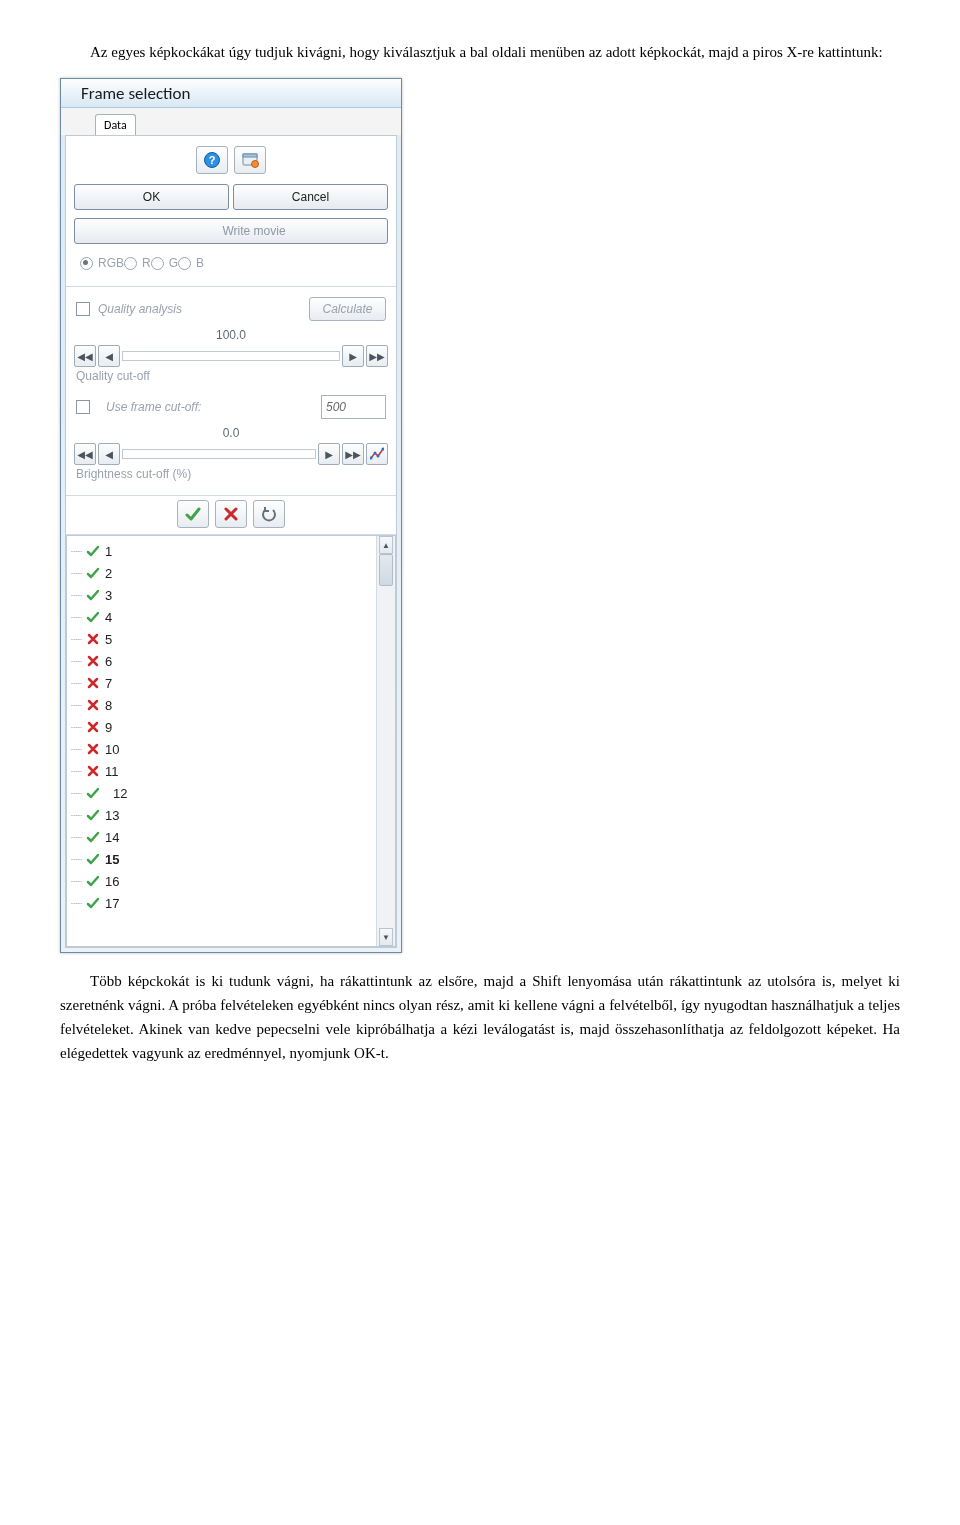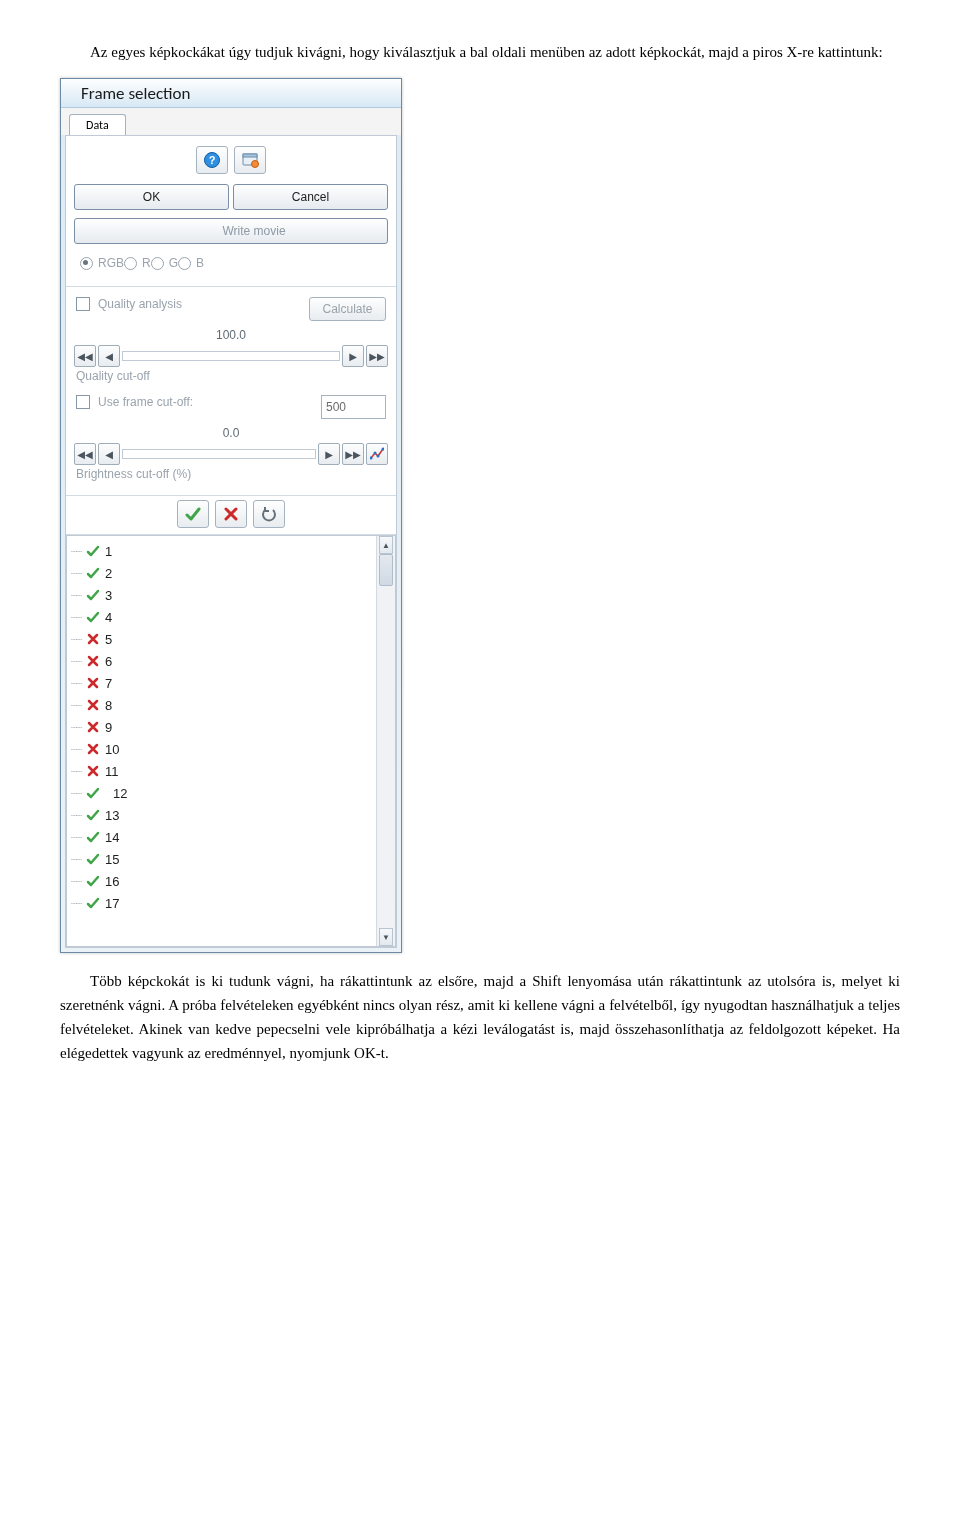--- a/index.html
+++ b/index.html
@@ -41,25 +41,26 @@
     font-size: 17px;
     color: #1a1a1a;
   }
   .tabbar {
     padding: 6px 0 0 8px;
     background: #f4f4f4;
     display: flex;
   }
   .tab {
     font-size: 12px;
-    padding: 3px 16px;
+    padding: 3px 8px;
     border: 1px solid #a5b2c0;
     border-bottom: none;
     background: #fff;
     border-radius: 3px 3px 0 0;
+    margin-left: 26px;
   }
   .panel {
     background: #fff;
     margin: 0 4px 4px 4px;
     border: 1px solid #c0cad4;
     padding: 6px;
     font-family: Tahoma, Arial, sans-serif;
     font-size: 12px;
     color: #333;
   }
@@ -110,21 +111,21 @@
   .radio-circ {
     width: 11px; height: 11px; border: 1px solid #9aa3ad; border-radius: 50%;
     background: #fff;
     position: relative;
   }
   .radio-circ.sel::after{
     content:""; position:absolute; left:2px; top:2px; width:5px;height:5px;border-radius:50%;background:#6a7580;
   }
   .hr { height:1px; background:#d2dbe3; margin:6px -6px; }
   .checkrow {
-    display:flex; align-items:flex-start; gap:8px; padding:4px 4px; color:#9aa3ad;
+    display:flex; align-items:center; gap:16px; padding:4px 4px; color:#9aa3ad;font-style:italic;
   }
   .checkbox {
     width:12px;height:12px;border:1px solid #8a98a6;background:#fff;
   }
   .txtfield {
     width:55px;height:20px;border:1px solid #a5b2c0;background:#fff;
     font-size:12px; padding:1px 4px; color:#6a6a6a; display:flex;align-items:center;
   }
   .smallbtn {
     width:75px;height:22px;border:1px solid #a5b2c0;border-radius:3px;
@@ -407,21 +408,21 @@
               </span>
               <span style="margin-left:4px;">14</span>
             </div>
             <div class="listrow">
               <span class="dots">┈┈</span>
               <span class="tick">
                 <svg width="14" height="14" viewBox="0 0 14 14">
                   <path d="M2 8 L5 11 L12 3" fill="none" stroke="#3fa548" stroke-width="2.5" stroke-linecap="round" stroke-linejoin="round"></path>
                 </svg>
               </span>
-              <span style="margin-left:4px;">15</span>
+              <span style="margin-left:4px;font-weight:bold;">15</span>
             </div>
             <div class="listrow">
               <span class="dots">┈┈</span>
               <span class="tick">
                 <svg width="14" height="14" viewBox="0 0 14 14">
                   <path d="M2 8 L5 11 L12 3" fill="none" stroke="#3fa548" stroke-width="2.5" stroke-linecap="round" stroke-linejoin="round"></path>
                 </svg>
               </span>
               <span style="margin-left:4px;">16</span>
             </div>

